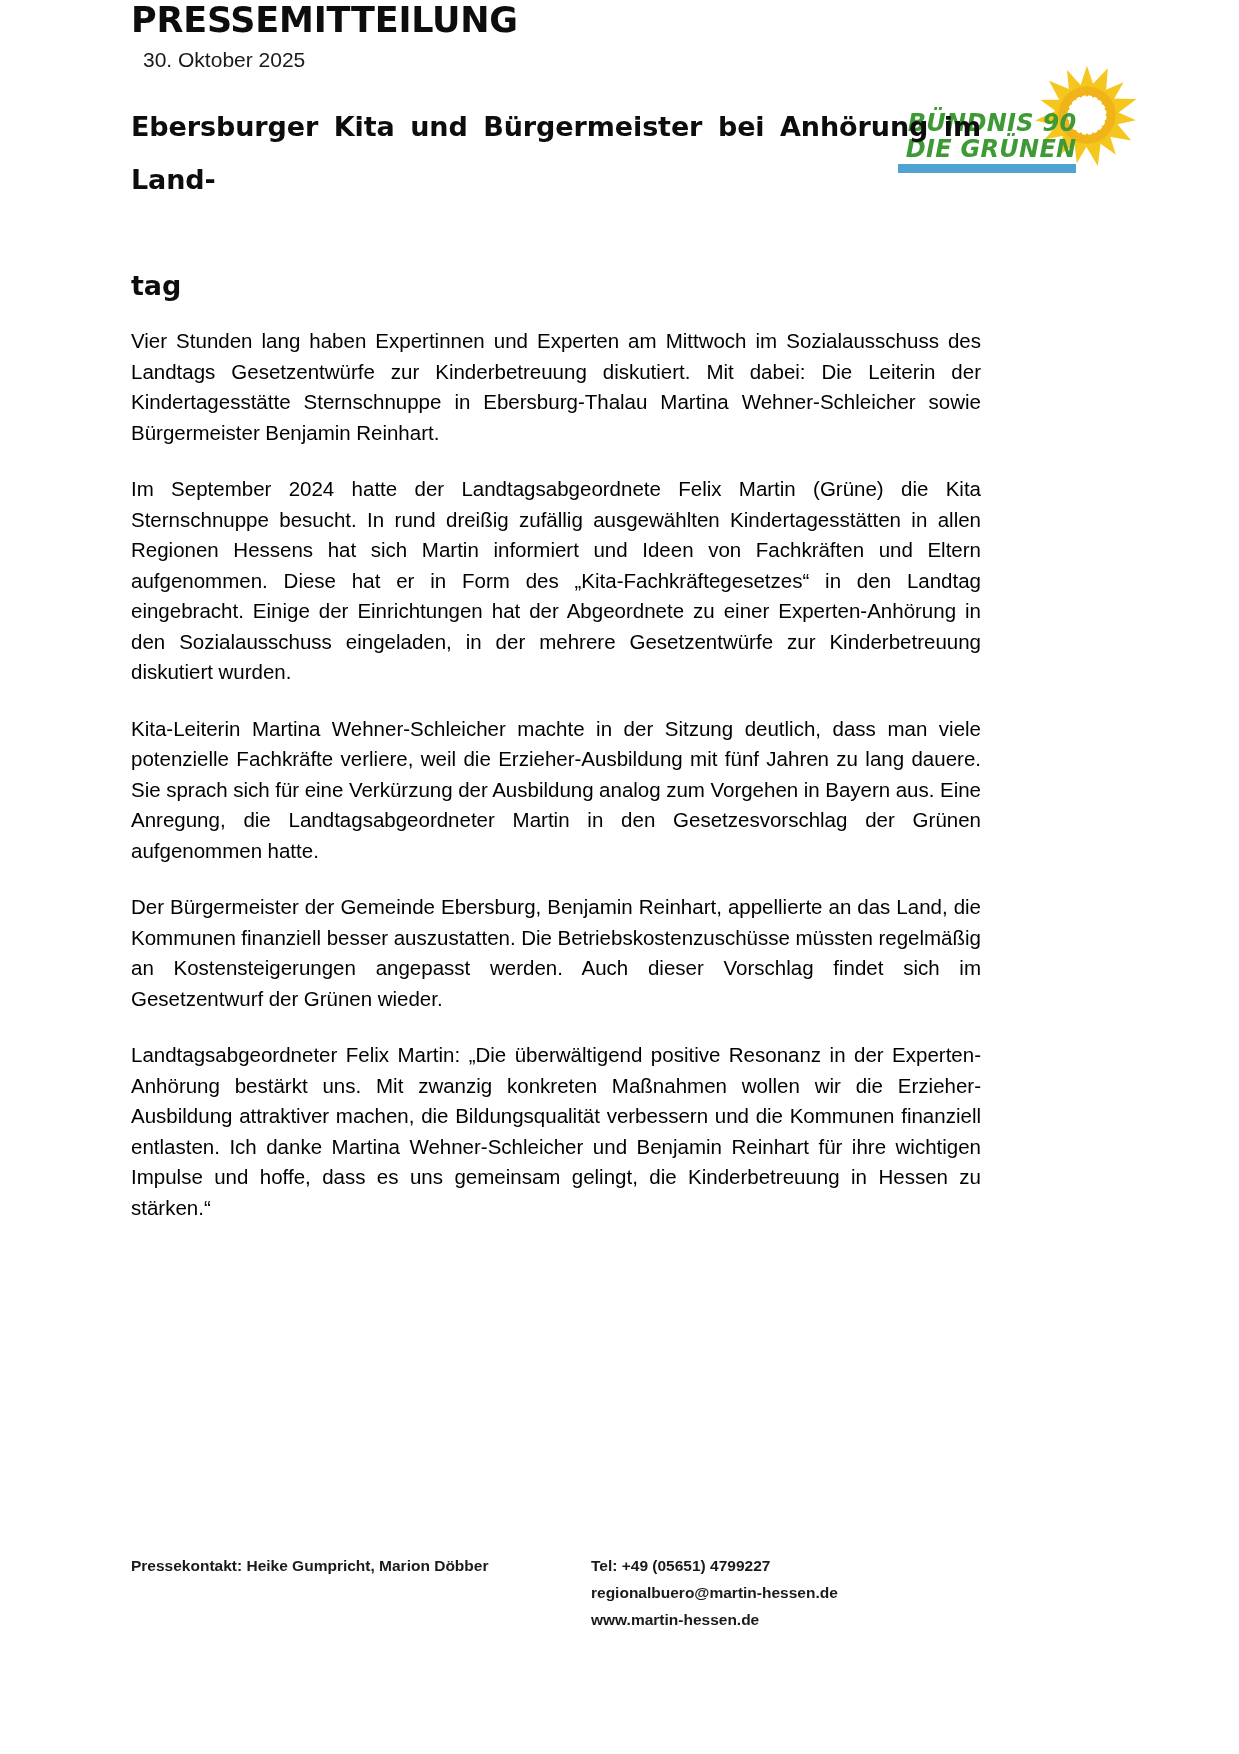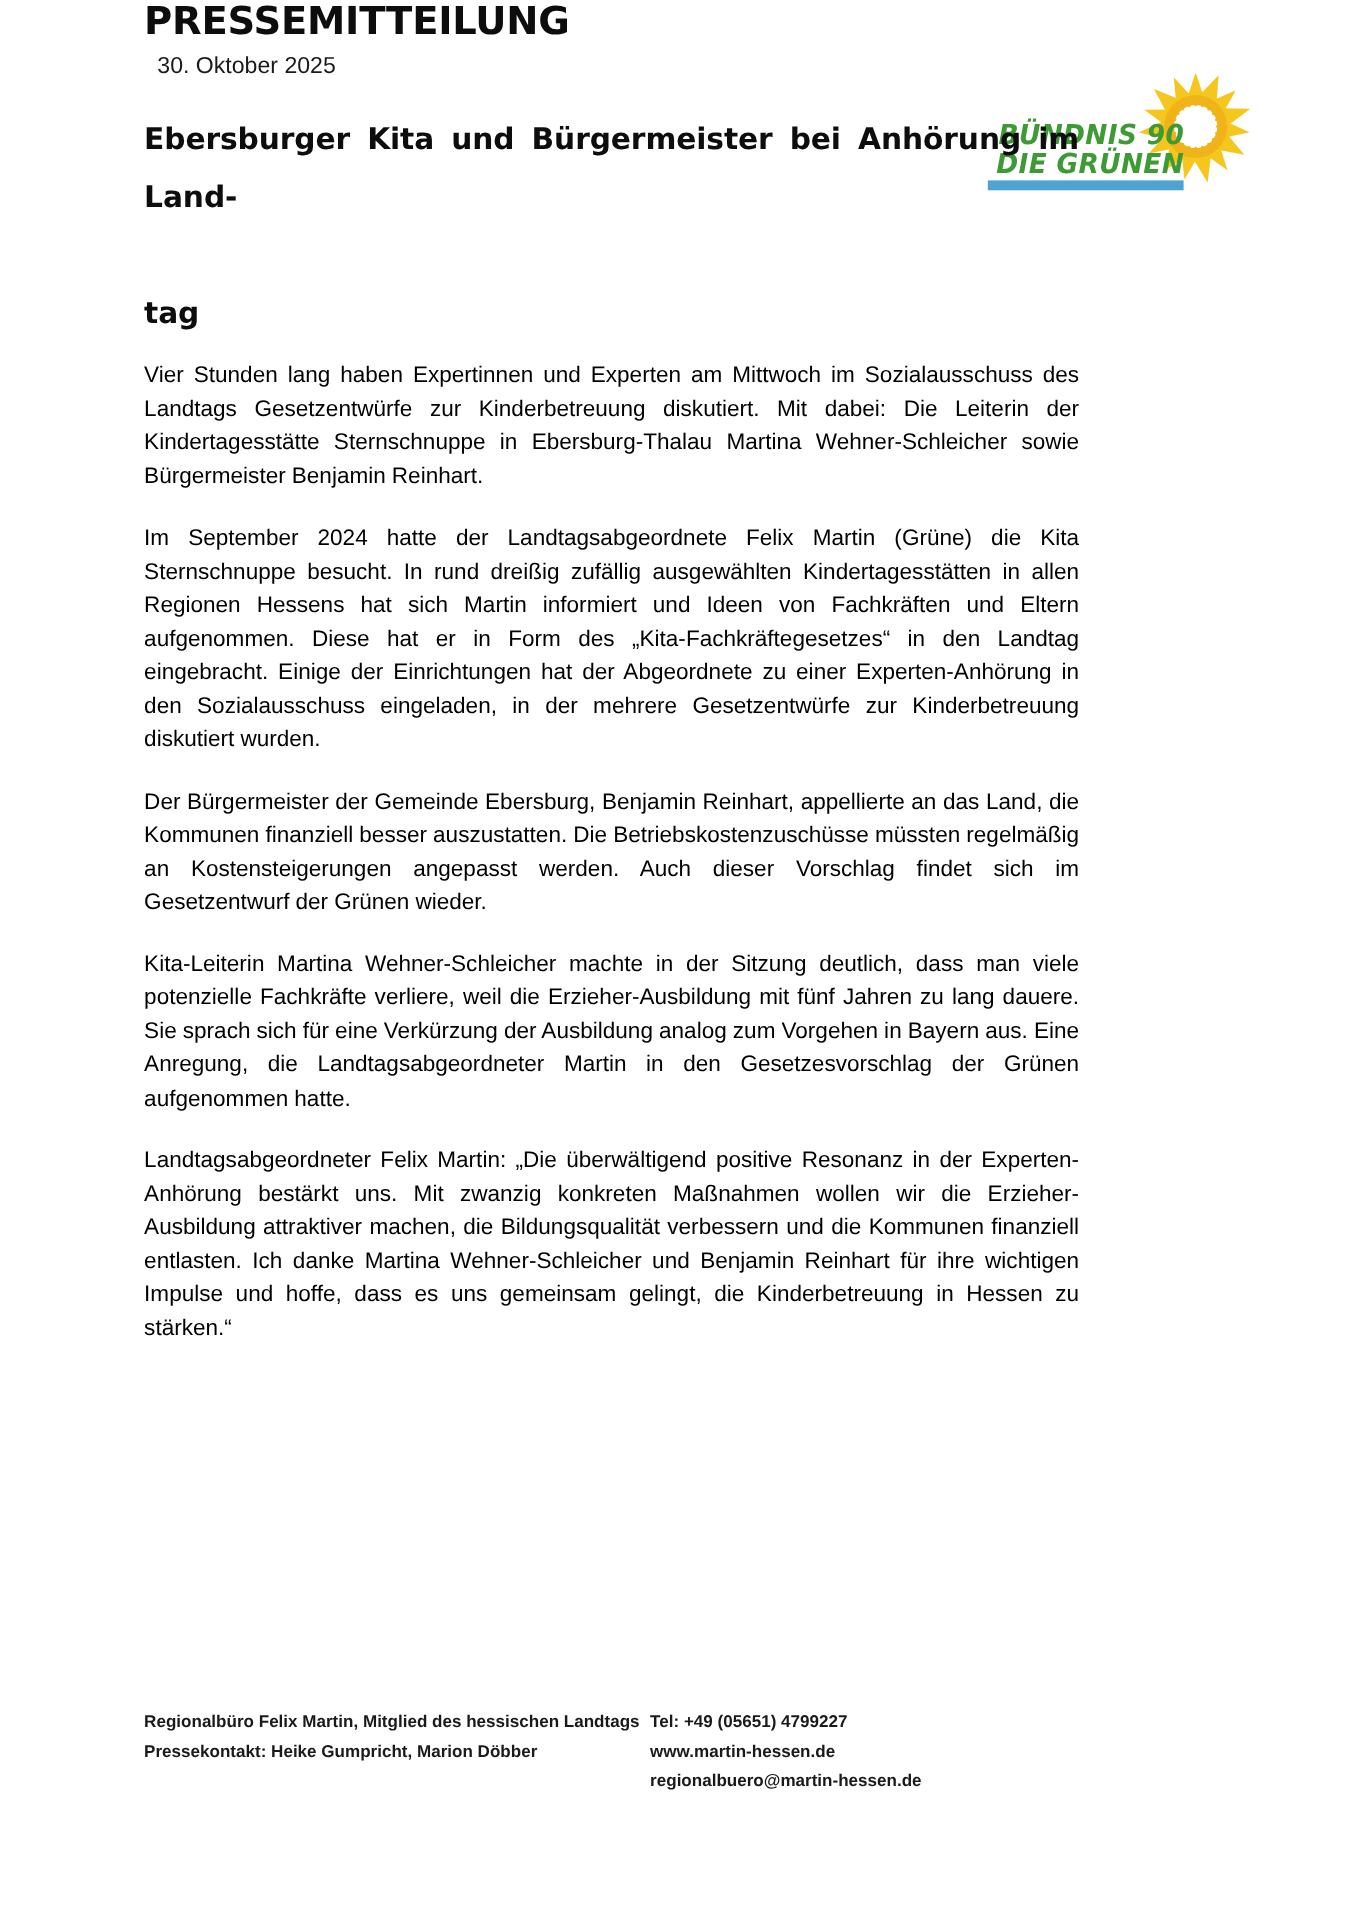--- a/index.html
+++ b/index.html
@@ -225,32 +225,31 @@
     <div class="doc-date">30. Oktober 2025</div>
 
     <h2 class="headline">
       <span class="jline">Ebersburger Kita und Bürgermeister bei Anhörung im Land-</span>
       <span class="lastline">tag</span>
     </h2>
 
     <div class="body-text">
       <p class="para">Vier Stunden lang haben Expertinnen und Experten am Mittwoch im Sozialausschuss des Landtags Gesetzentwürfe zur Kinderbetreuung diskutiert. Mit dabei: Die Leiterin der Kindertagesstätte Sternschnuppe in Ebersburg-Thalau Martina Wehner-Schleicher sowie Bürgermeister Benjamin Reinhart.</p>
       <p class="para">Im September 2024 hatte der Landtagsabgeordnete Felix Martin (Grüne) die Kita Sternschnuppe besucht. In rund dreißig zufällig ausgewählten Kindertagesstätten in allen Regionen Hessens hat sich Martin informiert und Ideen von Fachkräften und Eltern aufgenommen. Diese hat er in Form des „Kita-Fachkräftegesetzes“ in den Landtag eingebracht. Einige der Einrichtungen hat der Abgeordnete zu einer Experten-Anhörung in den Sozialausschuss eingeladen, in der mehrere Gesetzentwürfe zur Kinderbetreuung diskutiert wurden.</p>
+      <p class="para">Kita-Leiterin Martina Wehner-Schleicher machte in der Sitzung deutlich, dass man viele potenzielle Fachkräfte verliere, weil die Erzieher-Ausbildung mit fünf Jahren zu lang dauere. Sie sprach sich für eine Verkürzung der Ausbildung analog zum Vorgehen in Bayern aus. Eine Anregung, die Landtagsabgeordneter Martin in den Gesetzesvorschlag der Grünen aufgenommen hatte.</p>
       <p class="para">Der Bürgermeister der Gemeinde Ebersburg, Benjamin Reinhart, appellierte an das Land, die Kommunen finanziell besser auszustatten. Die Betriebskostenzuschüsse müssten regelmäßig an Kostensteigerungen angepasst werden. Auch dieser Vorschlag findet sich im Gesetzentwurf der Grünen wieder.</p>
-      <p class="para">Kita-Leiterin Martina Wehner-Schleicher machte in der Sitzung deutlich, dass man viele potenzielle Fachkräfte verliere, weil die Erzieher-Ausbildung mit fünf Jahren zu lang dauere. Sie sprach sich für eine Verkürzung der Ausbildung analog zum Vorgehen in Bayern aus. Eine Anregung, die Landtagsabgeordneter Martin in den Gesetzesvorschlag der Grünen aufgenommen hatte.</p>
       <p class="para">Landtagsabgeordneter Felix Martin: „Die überwältigend positive Resonanz in der Experten-Anhörung bestärkt uns. Mit zwanzig konkreten Maßnahmen wollen wir die Erzieher-Ausbildung attraktiver machen, die Bildungsqualität verbessern und die Kommunen finanziell entlasten. Ich danke Martina Wehner-Schleicher und Benjamin Reinhart für ihre wichtigen Impulse und hoffe, dass es uns gemeinsam gelingt, die Kinderbetreuung in Hessen zu stärken.“</p>
     </div>
 
   </div>
 
   <div class="footer">
     <div class="footer-col left">
-      <div class="footer-line">Regionalbüro Felix Martin, Mitglied des hessischen Landtags</div>
       <div class="footer-line">Pressekontakt: Heike Gumpricht, Marion Döbber</div>
     </div>
     <div class="footer-col right">
       <div class="footer-line">Tel: +49 (05651) 4799227</div>
+      <div class="footer-line">regionalbuero@martin-hessen.de</div>
       <div class="footer-line">www.martin-hessen.de</div>
-      <div class="footer-line">regionalbuero@martin-hessen.de</div>
     </div>
   </div>
 
 </div>
 
 </body></html>

